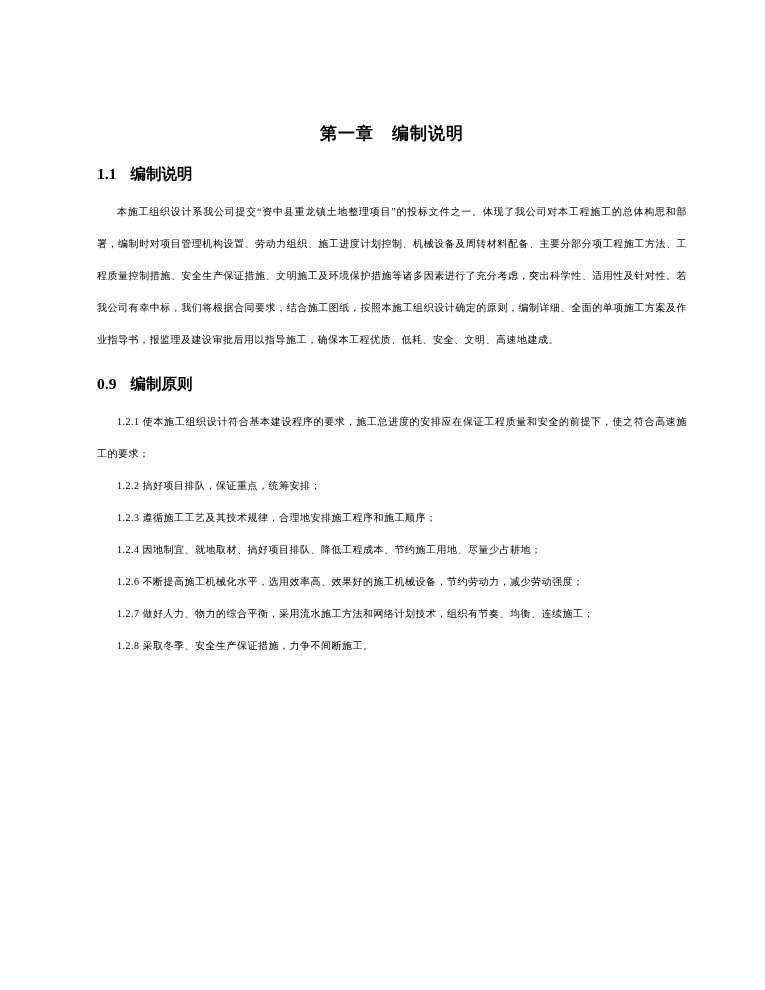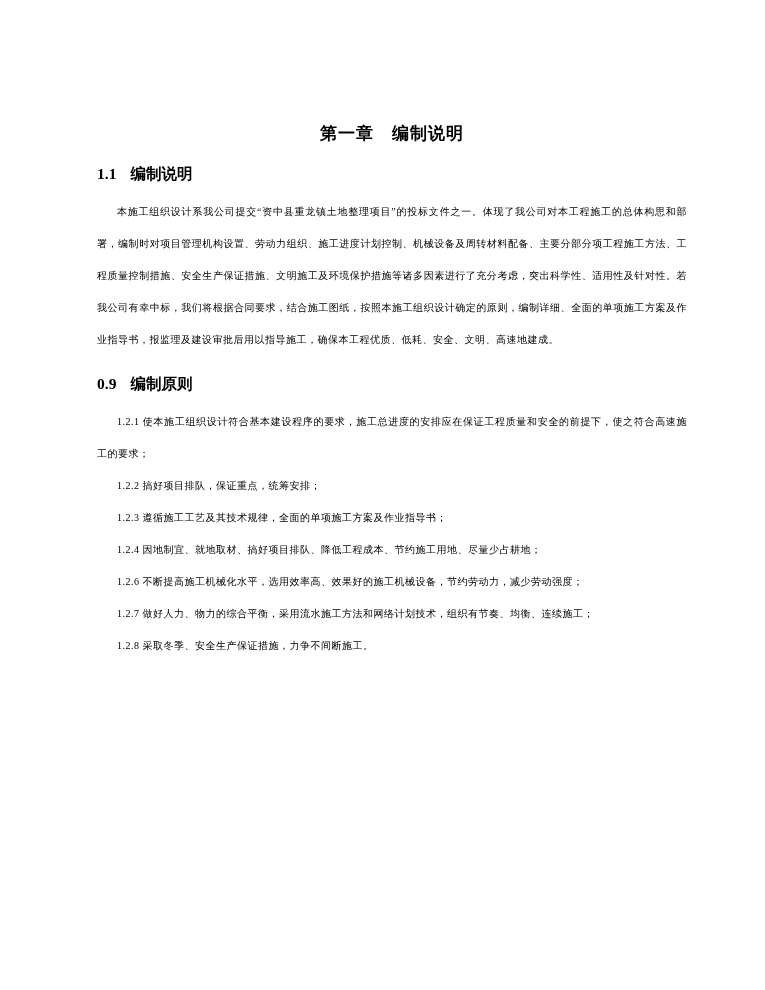--- a/index.html
+++ b/index.html
@@ -56,19 +56,19 @@
 <body>
 
 <div class="page">
   <h1 class="doc-title"><span>第一章</span><span class="title-gap"></span><span>编制说明</span></h1>
   <div>
       <h2 class="sec-heading"><span class="sec-num">1.1</span><span>编制说明</span></h2>
       <p class="para">本施工组织设计系我公司提交“资中县重龙镇土地整理项目”的投标文件之一。体现了我公司对本工程施工的总体构思和部署，编制时对项目管理机构设置、劳动力组织、施工进度计划控制、机械设备及周转材料配备、主要分部分项工程施工方法、工程质量控制措施、安全生产保证措施、文明施工及环境保护措施等诸多因素进行了充分考虑，突出科学性、适用性及针对性。若我公司有幸中标，我们将根据合同要求，结合施工图纸，按照本施工组织设计确定的原则，编制详细、全面的单项施工方案及作业指导书，报监理及建设审批后用以指导施工，确保本工程优质、低耗、安全、文明、高速地建成。</p>
       <h2 class="sec-heading"><span class="sec-num">0.9</span><span>编制原则</span></h2>
       <p class="para">1.2.1 使本施工组织设计符合基本建设程序的要求，施工总进度的安排应在保证工程质量和安全的前提下，使之符合高速施工的要求；</p>
       <p class="para">1.2.2 搞好项目排队，保证重点，统筹安排；</p>
-      <p class="para">1.2.3 遵循施工工艺及其技术规律，全面的单项施工方案及作业指导书；</p>
+      <p class="para">1.2.3 遵循施工工艺及其技术规律，合理地安排施工程序和施工顺序；</p>
       <p class="para">1.2.4 因地制宜、就地取材、搞好项目排队、降低工程成本、节约施工用地、尽量少占耕地；</p>
       <p class="para">1.2.6 不断提高施工机械化水平，选用效率高、效果好的施工机械设备，节约劳动力，减少劳动强度；</p>
       <p class="para">1.2.7 做好人力、物力的综合平衡，采用流水施工方法和网络计划技术，组织有节奏、均衡、连续施工；</p>
       <p class="para">1.2.8 采取冬季、安全生产保证措施，力争不间断施工。</p>
     </div>
 </div>
 
 </body></html>

